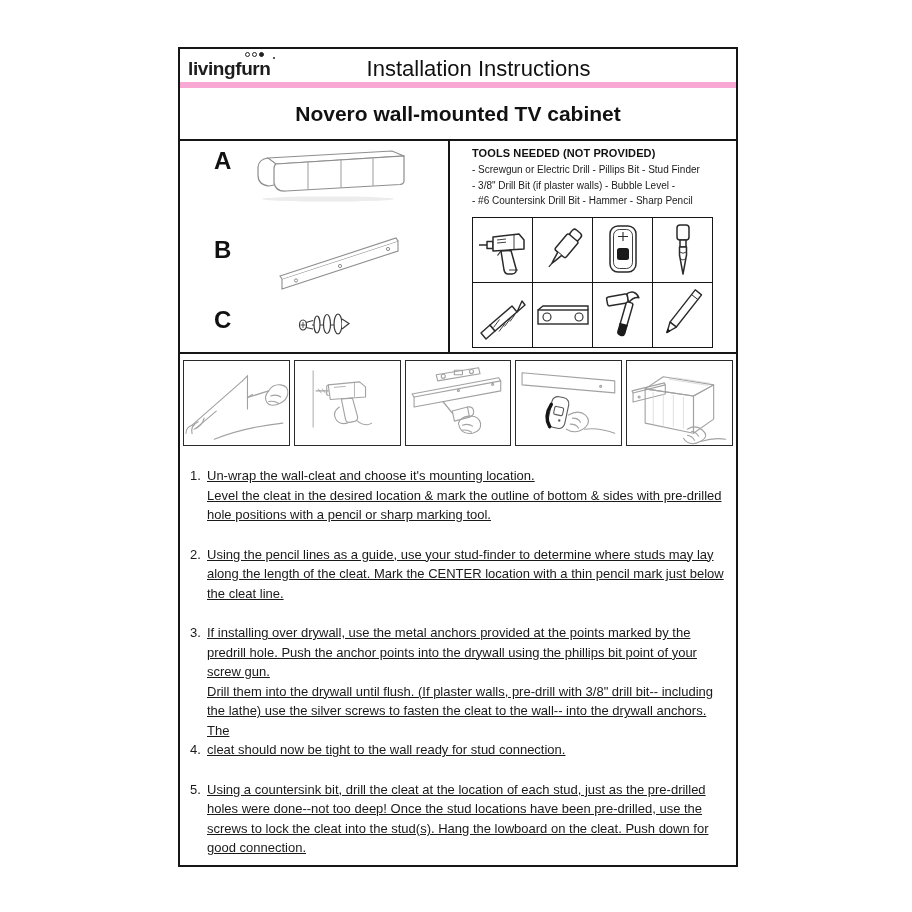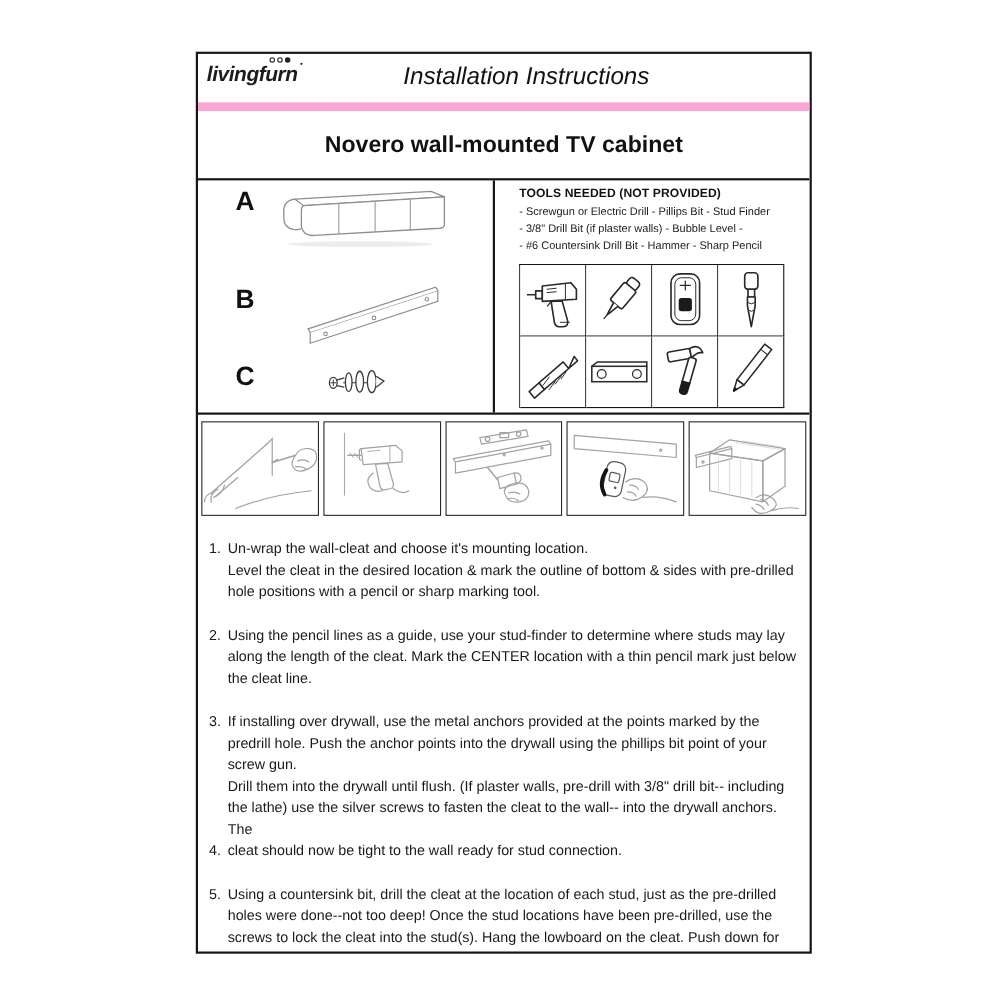--- a/index.html
+++ b/index.html
@@ -2,30 +2,30 @@
 <html><head>
 <meta charset="utf-8">
 <style>
   html,body{margin:0;padding:0;background:#fff;}
   body{width:912px;height:912px;position:relative;font-family:"Liberation Sans",sans-serif;color:#161616;}
   *{box-sizing:border-box;}
 
   .doc{position:absolute;left:178px;top:47px;width:560px;height:820px;border:2px solid #161616;background:#fff;overflow:hidden;}
 
   
-  .header-row{position:relative;height:52px;border-bottom:8px solid #f9a8d4;font-style:italic;}
+  .header-row{position:relative;height:39px;border-bottom:6px solid #f9a8d4;}
   .logo{position:absolute;left:8px;top:9px;font-weight:bold;font-size:19px;letter-spacing:-0.4px;color:#1c1c1c;}
   .logo-dots{position:absolute;left:57px;top:-6px;display:flex;gap:2px;}
   .logo-dots i{display:inline-block;width:5px;height:5px;border:1.6px solid #222;border-radius:50%;background:#fff;}
   .logo-dots i:last-child{background:#222;}
   .logo-tm{position:absolute;right:-4px;top:-1px;width:2px;height:2px;background:#222;border-radius:50%;}
   .header-title{position:absolute;left:0;right:0;top:7px;text-align:center;font-size:22px;color:#111;padding-left:41px;}
 
   
-  .title-row{height:63px;border-bottom:2px solid #161616;display:flex;align-items:center;justify-content:center;font-weight:bold;font-size:21px;color:#111;}
+  .title-row{height:53px;border-bottom:2px solid #161616;display:flex;align-items:center;justify-content:center;font-weight:bold;font-size:21px;color:#111;}
 
   
   .parts-tools-row{display:flex;height:213px;border-bottom:2px solid #161616;}
   .parts-cell{width:270px;border-right:2px solid #161616;position:relative;}
   .part-label{position:absolute;left:34px;font-weight:bold;font-size:24px;color:#111;}
   .lbl-a{top:6px;} .lbl-b{top:95px;} .lbl-c{top:165px;}
   .illo{position:absolute;}
   .illo-a{left:66px;top:4px;} .illo-b{left:92px;top:88px;} .illo-c{left:116px;top:168px;}
 
   .tools-cell{flex:1;position:relative;padding:6px 0 0 22px;border-radius:28px;}
@@ -36,21 +36,21 @@
 
   
   .steps-row{height:100px;padding:6px 3px 0 3px;display:flex;gap:4px;}
   .step-box{flex:1;height:86px;border:1.5px solid #2a2a2a;background:#fff;display:flex;align-items:center;justify-content:center;}
   .step-box svg{width:100%;height:100%;}
 
   
   .instructions{padding:12px 0 0 10px;}
   .instr{display:flex;margin-bottom:20px;font-size:13px;line-height:19.5px;color:#1a1a1a;}
   .instr-num{flex:0 0 17px;}
-  .instr-text{width:527px;white-space:pre-line;}
+  .instr-text{width:527px;white-space:pre-line;text-decoration:underline;}
   .instr.no-gap{margin-bottom:0;}
 
   svg{display:block;}
 </style>
 </head>
 <body>
 
 <div class="doc">
 
   <div class="header-row">

